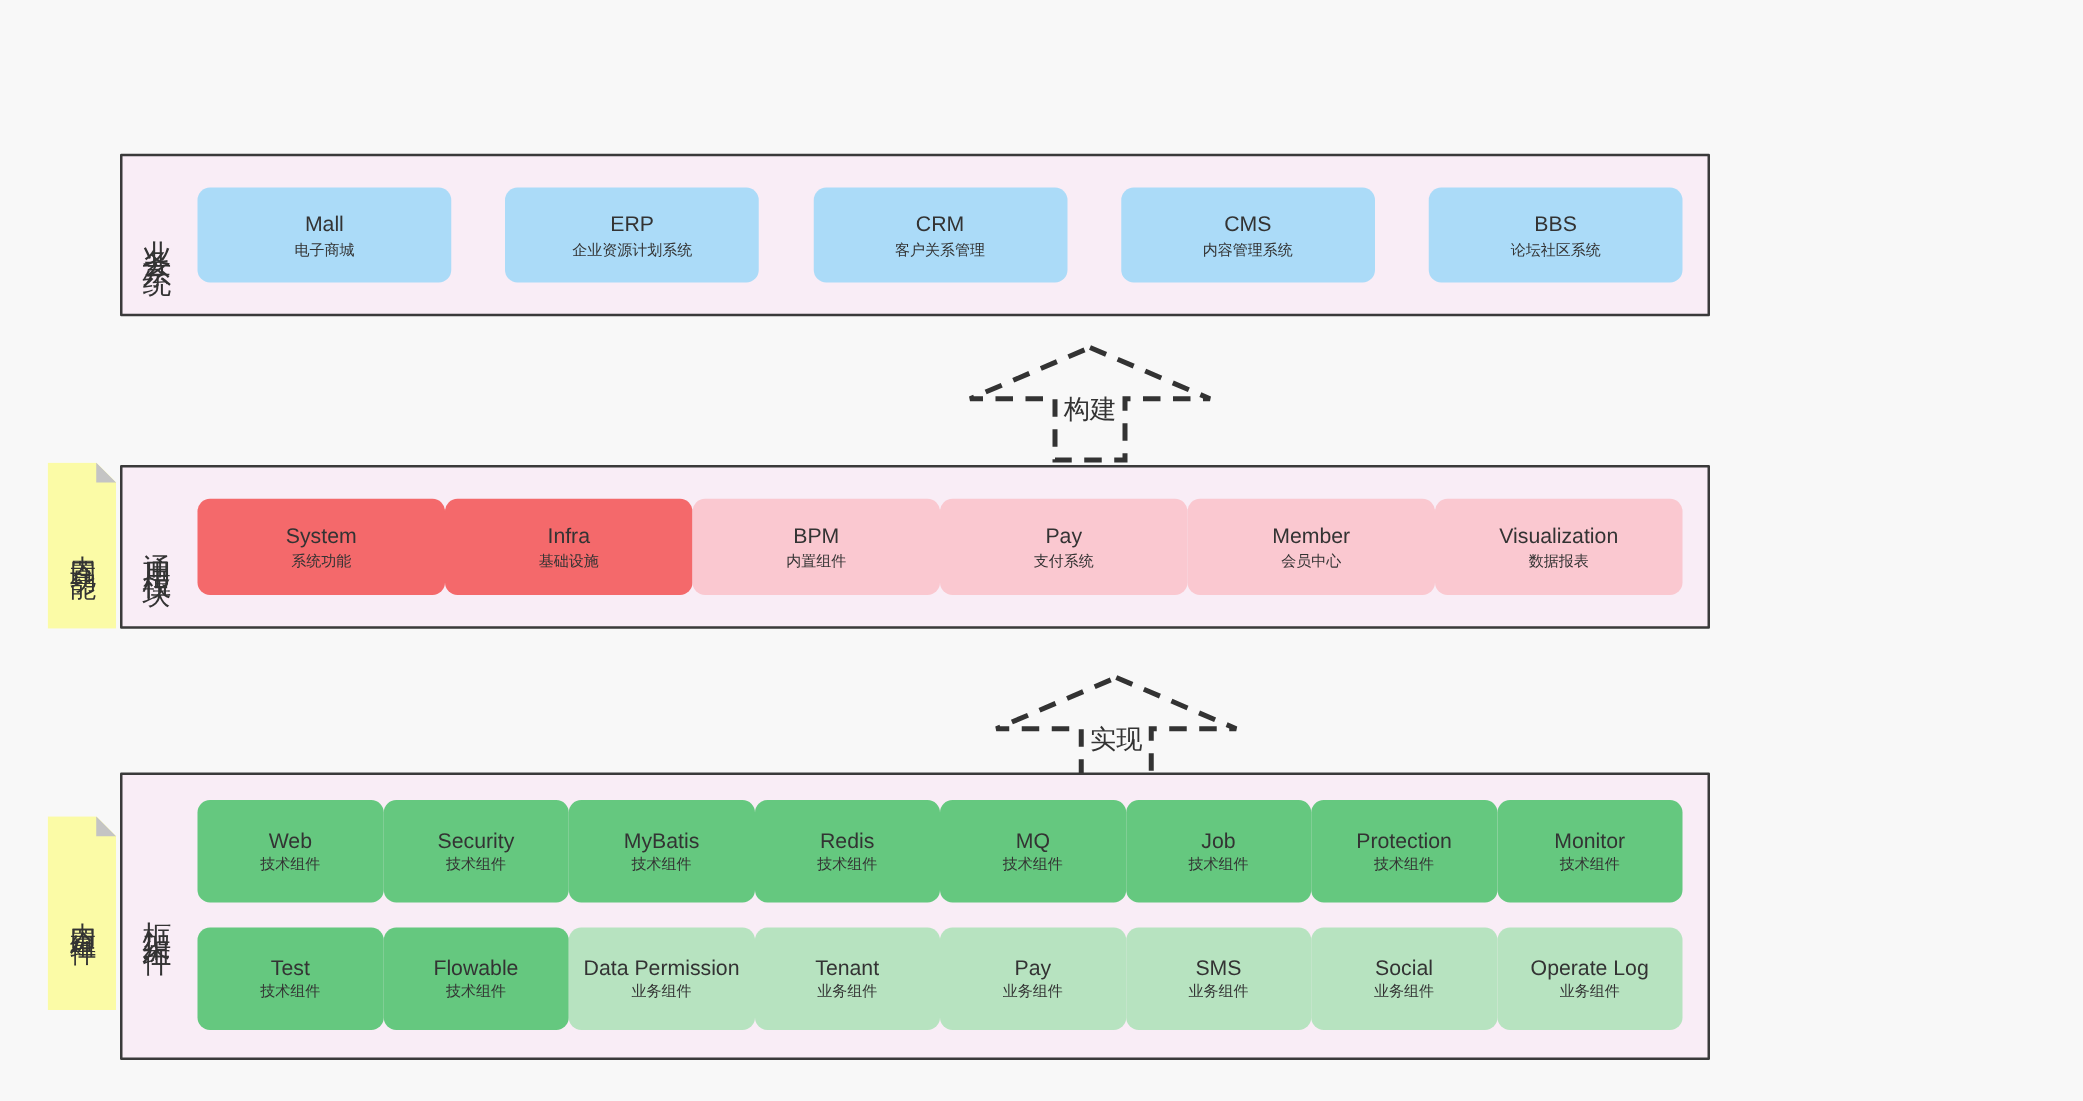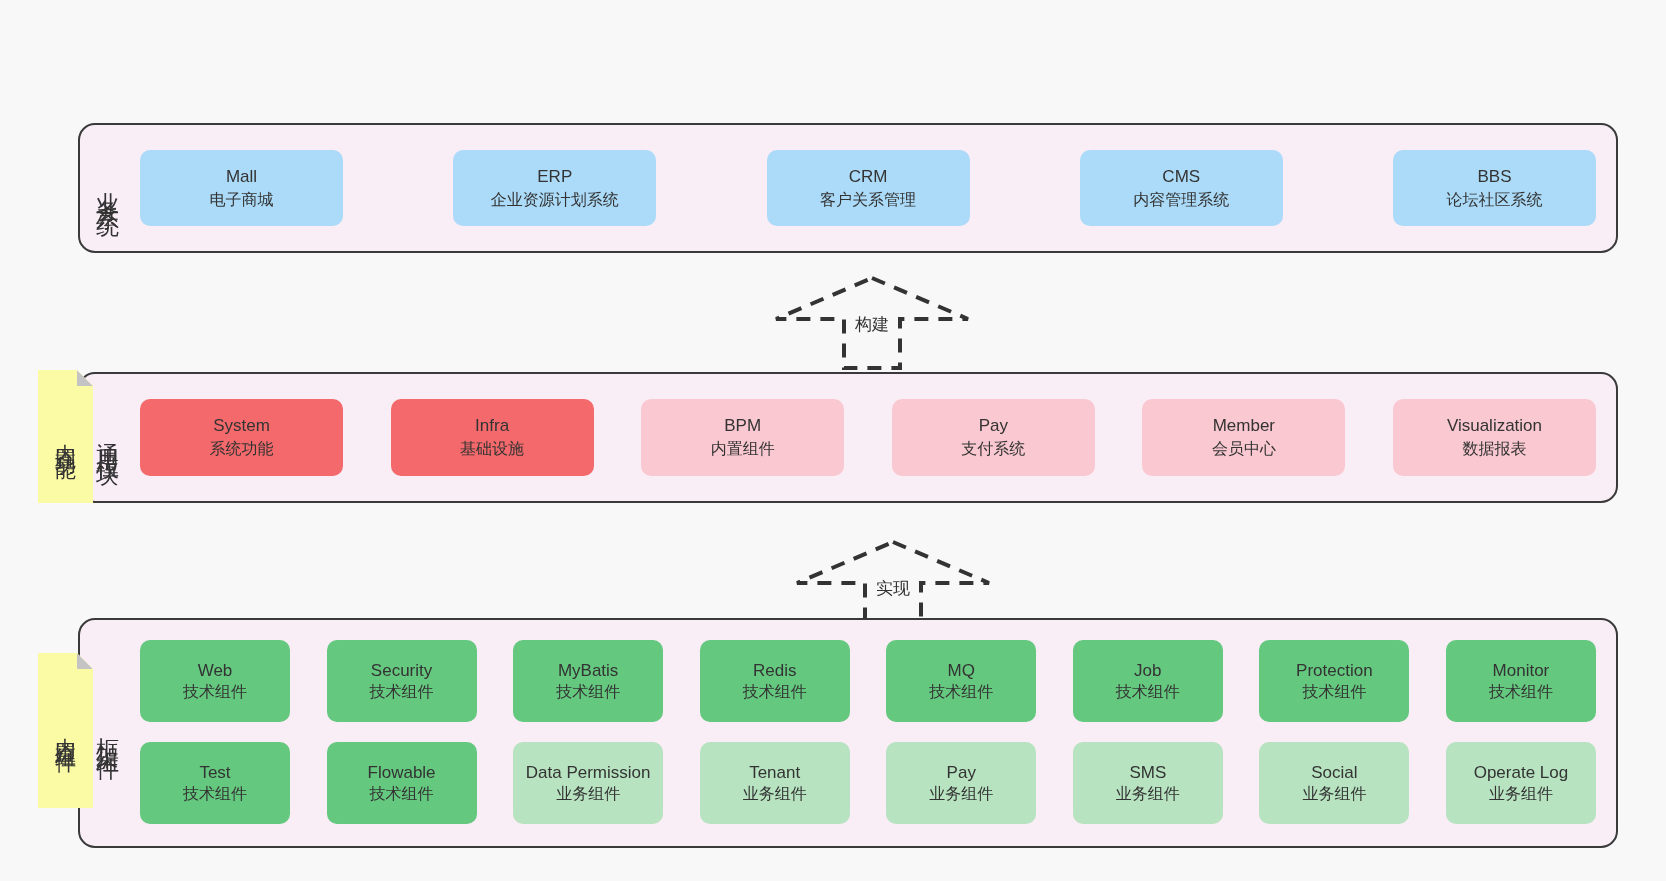--- a/index.html
+++ b/index.html
@@ -6,42 +6,42 @@
     --page-bg:#f8f8f8; --panel-bg:#f9edf6; --panel-border:#3a3a3a;
     --box-blue:#abdbf8; --box-red:#f4696b; --box-pink:#fac8d0;
     --box-green:#65c87f; --box-lightgreen:#b7e3c0;
     --sticky-yellow:#fbfba6; --sticky-fold:#c4c4c4;
     --text:#333333; --arrow:#333333;
   }
   html,body{margin:0;padding:0;}
   body{font-family:"Liberation Sans","DejaVu Sans",sans-serif;background:var(--page-bg);}
   .canvas{position:relative;width:1666px;height:881px;background:var(--page-bg);overflow:hidden;}
 
-  .panel{position:absolute;left:78px;width:1540px;background:var(--panel-bg);
-         border:2px solid var(--panel-border);border-radius:17px;box-sizing:border-box;}
+  .panel{position:absolute;left:96px;width:1272px;background:var(--panel-bg);
+         border:2px solid var(--panel-border);border-radius:1px;box-sizing:border-box;}
   .panel-1{top:123px;height:130px;}
   .panel-2{top:372px;height:131px;}
   .panel-3{top:618px;height:230px;}
 
   .v-label{position:absolute;left:13px;top:50%;transform:translateY(-50%);
            writing-mode:vertical-rl;text-orientation:upright;
            font-size:23px;letter-spacing:7px;color:var(--text);white-space:nowrap;}
 
   .boxes{position:absolute;left:60px;right:20px;top:0;bottom:0;
          display:flex;flex-direction:column;justify-content:center;}
   .panel-3 .boxes{top:20px;bottom:22px;justify-content:space-between;}
   .box-row{display:flex;justify-content:space-between;}
 
   .box{display:flex;flex-direction:column;align-items:center;justify-content:center;
        border-radius:10px;color:var(--text);text-align:center;line-height:1.4;}
   .panel-1 .box{width:203px;height:76px;}
   .panel-2 .box{width:203px;height:77px;}
   .panel-3 .box{width:150px;height:82px;line-height:1.3;text-align:center;}
   .box-name{font-size:17px;}
-  .box-desc{font-size:16px;}
+  .box-desc{font-size:12px;}
   .blue{background:var(--box-blue);}
   .red{background:var(--box-red);}
   .pink{background:var(--box-pink);text-align:center;}
   .green{background:var(--box-green);}
   .lightgreen{background:var(--box-lightgreen);}
 
   .sticky{position:absolute;left:38px;width:55px;background:var(--sticky-yellow);
           z-index:6;display:flex;align-items:center;justify-content:center;
           clip-path:polygon(0 0,calc(100% - 16px) 0,100% 16px,100% 100%,0 100%);}
   .sticky-1{top:370px;height:133px;}
@@ -49,21 +49,21 @@
   .sticky .fold{position:absolute;top:0;right:0;width:0;height:0;
           border-bottom:16px solid var(--sticky-fold);border-right:16px solid transparent;}
   .sticky .s-text{writing-mode:vertical-rl;text-orientation:upright;
           font-size:21px;letter-spacing:5px;color:var(--text);white-space:nowrap;}
 
   .arrow{position:absolute;width:200px;height:100px;}
   .arrow-1{left:772px;top:272px;}
   .arrow-2{left:793px;top:536px;}
   .arrow svg{position:absolute;inset:0;}
   .arrow .a-label{position:absolute;left:50%;top:40px;transform:translateX(-50%);
-          background:var(--page-bg);padding:1px 4px;font-size:17px;color:var(--text);
+          background:var(--page-bg);padding:1px 4px;font-size:21px;color:var(--text);
           white-space:nowrap;}
 </style>
 </head>
 <body>
 
 <div class="canvas">
 
   <div class="panel panel-1">
     <span class="v-label">业务系统</span>
     <div class="boxes">

